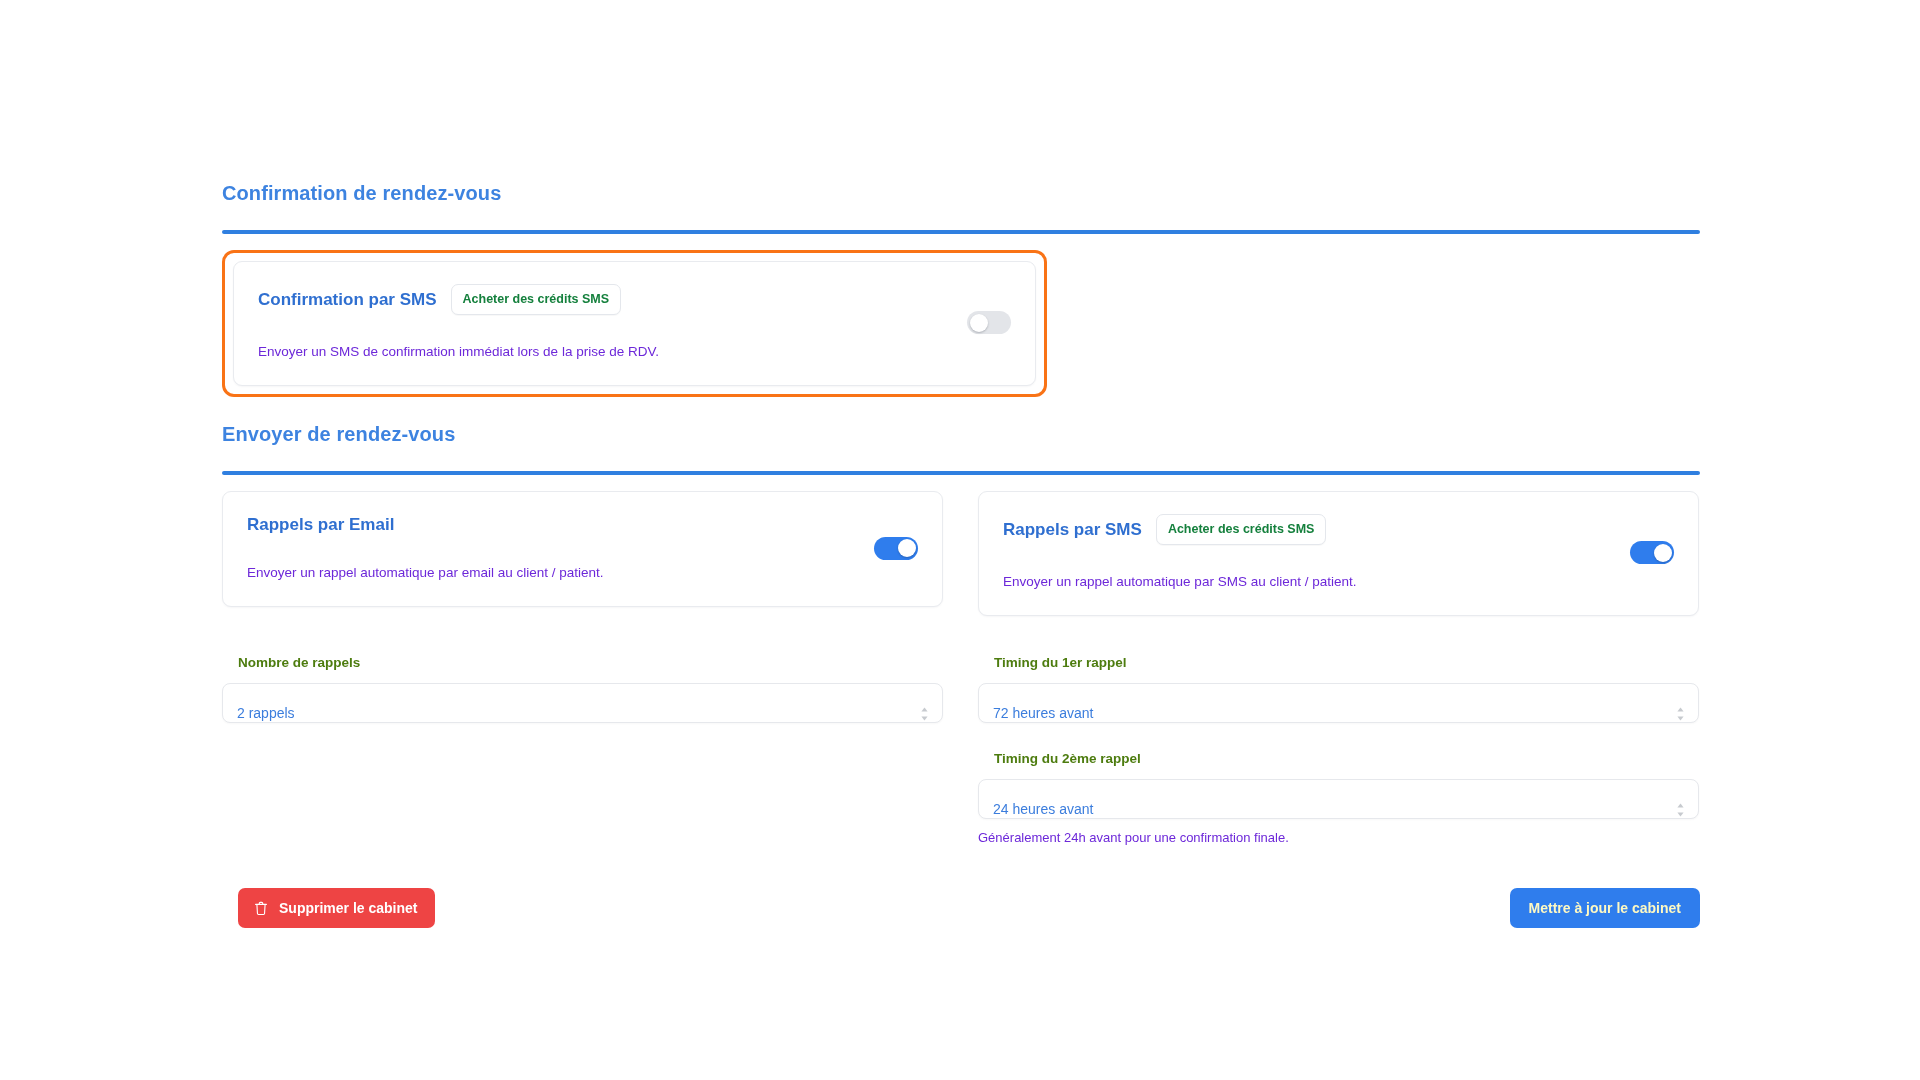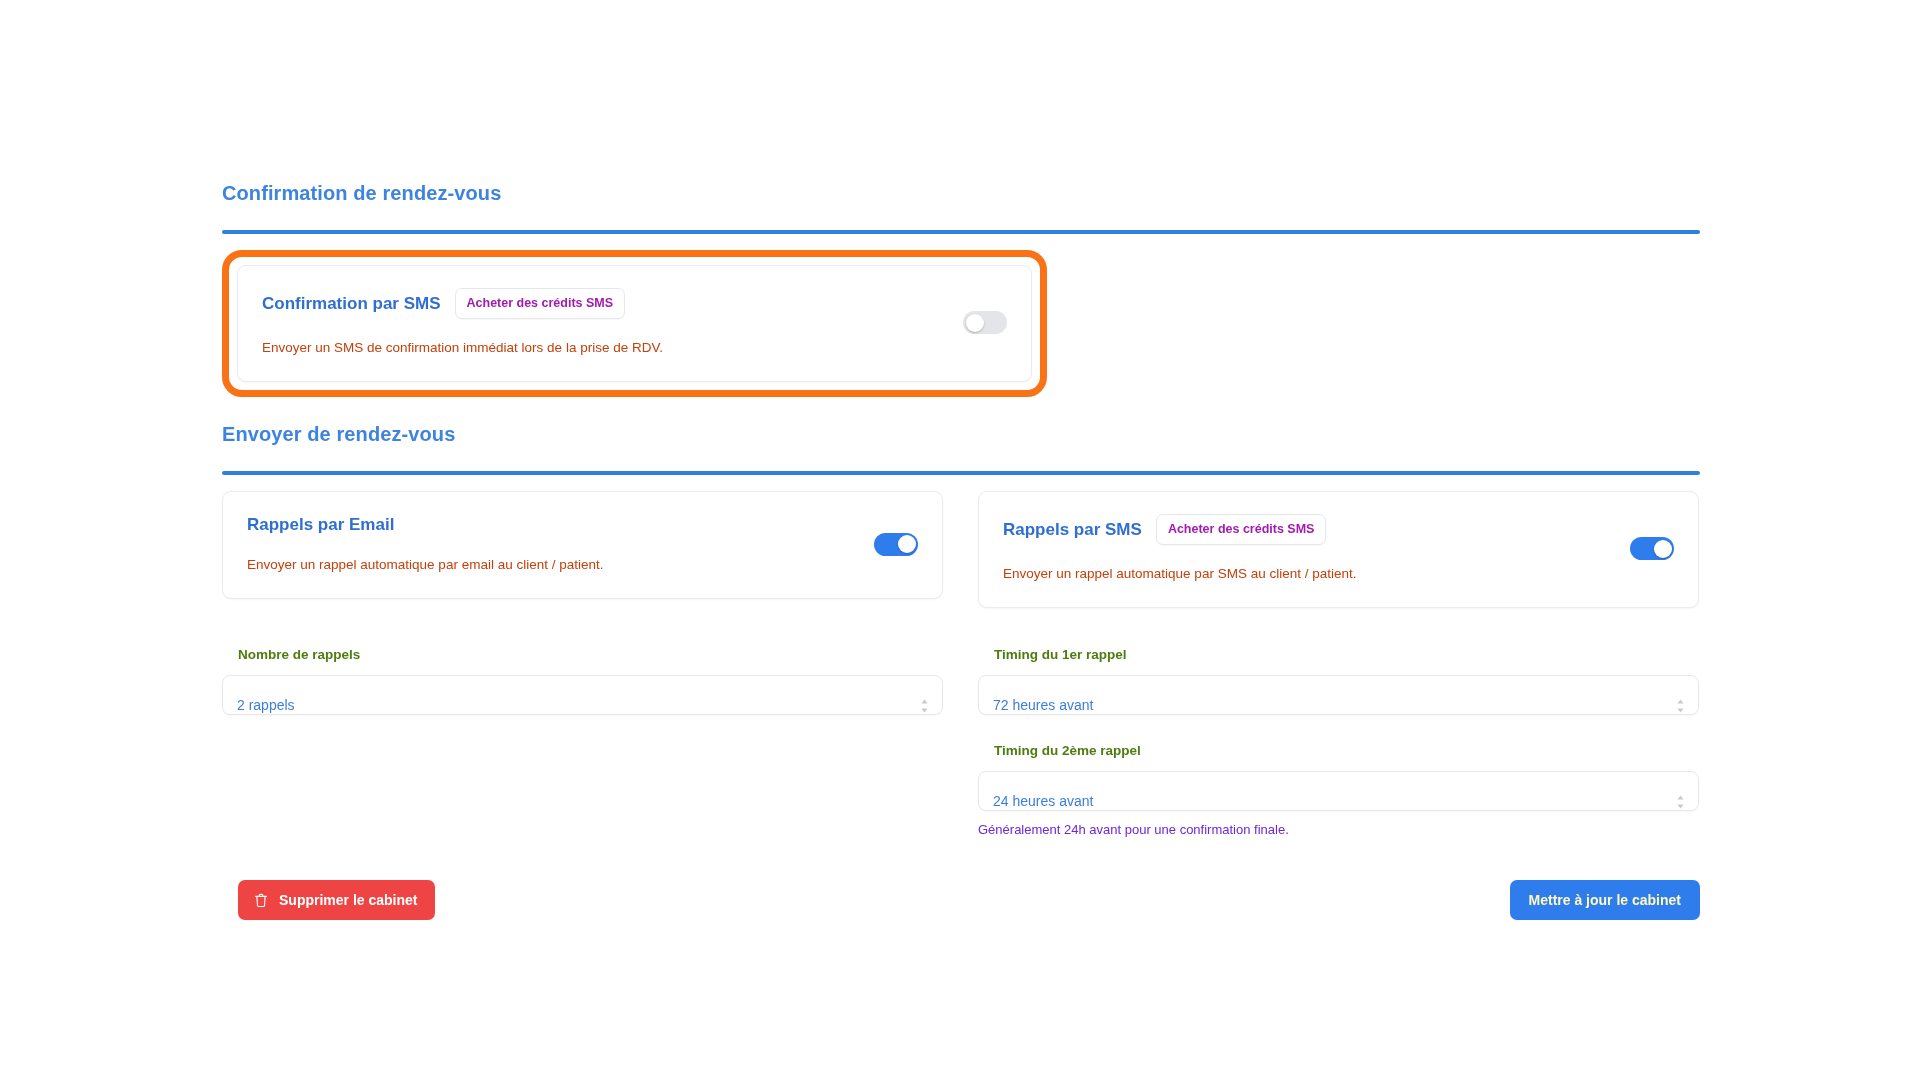--- a/index.html
+++ b/index.html
@@ -41,22 +41,22 @@
     height: 4px;
     background: #2f7fe0;
     border-radius: 2px;
     margin-top: 24px;
   }
 
   
   .highlight-wrap {
     margin-top: 16px;
     width: 825px;
-    border: 7px solid #f97316;
-    border-radius: 20px;
+    border: 3px solid #f97316;
+    border-radius: 12px;
     padding: 8px;
   }
   .highlight-wrap .card { margin: 0; }
 
   
   .card {
     background: #ffffff;
     border: 1px solid #e9ebef;
     border-radius: 9px;
     box-shadow: 0 1px 2px rgba(16,24,40,.04);
@@ -81,35 +81,35 @@
     font-weight: 700;
     color: #2f6fd0;
     line-height: 22px;
     white-space: nowrap;
   }
 
   .credits-btn {
     font-family: "Liberation Sans", sans-serif;
     font-size: 12.5px;
     font-weight: 600;
-    color: #a21caf;
+    color: #15803d;
     background: #ffffff;
     border: 1px solid #e4e7ec;
     border-radius: 7px;
     padding: 8px 11px;
     line-height: 13px;
     cursor: pointer;
     white-space: nowrap;
     box-shadow: 0 1px 1px rgba(16,24,40,.03);
   }
 
   .card-desc {
-    margin-top: 20px;
+    margin-top: 28px;
     font-size: 13.5px;
-    color: #c2410c;
+    color: #6d28d9;
     line-height: 18px;
   }
 
   
   .toggle {
     flex: 0 0 auto;
     width: 44px;
     height: 23px;
     border-radius: 999px;
     position: relative;

